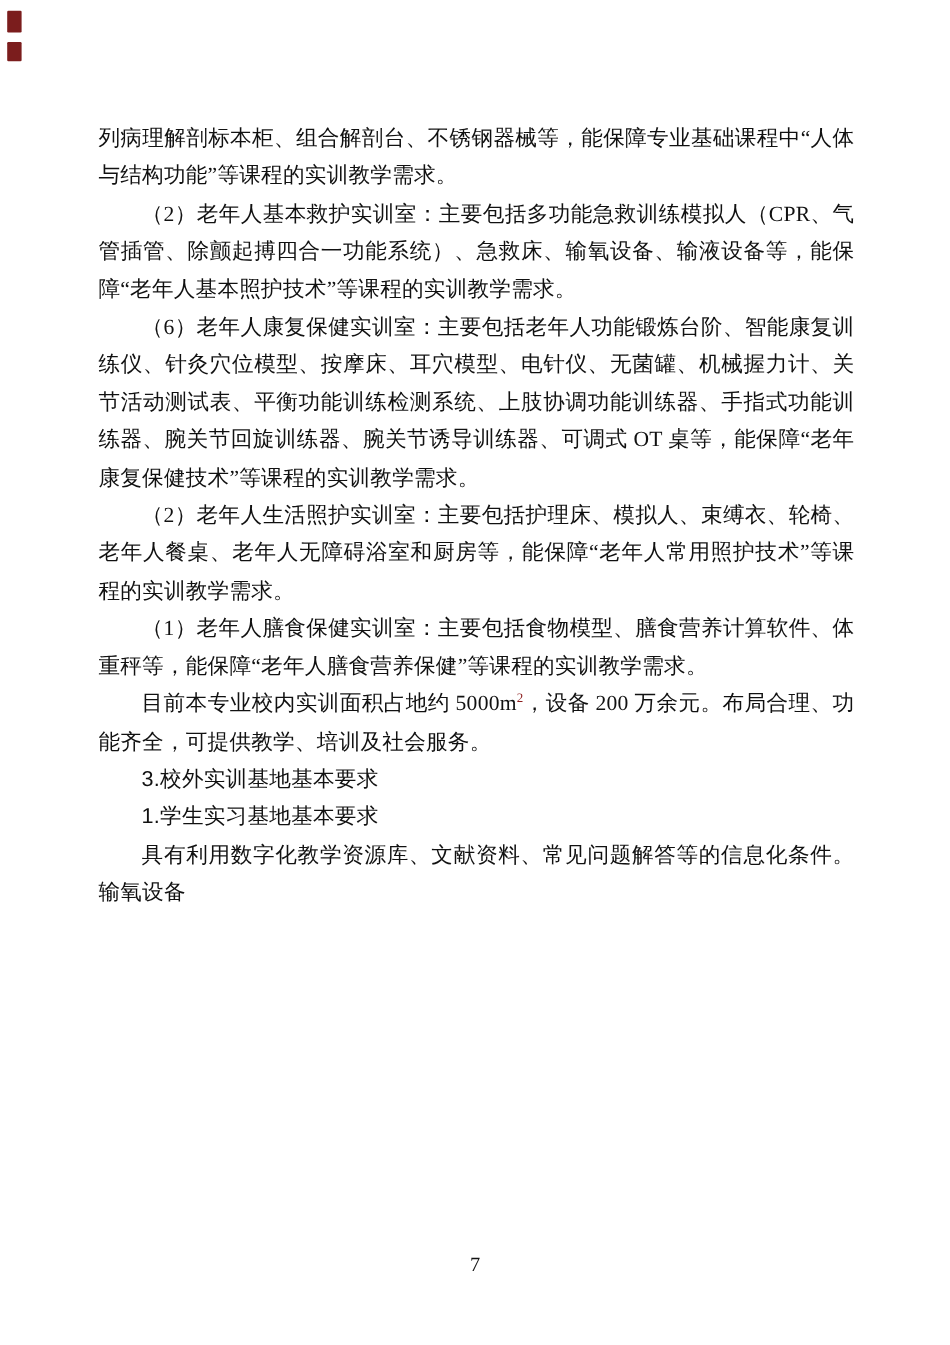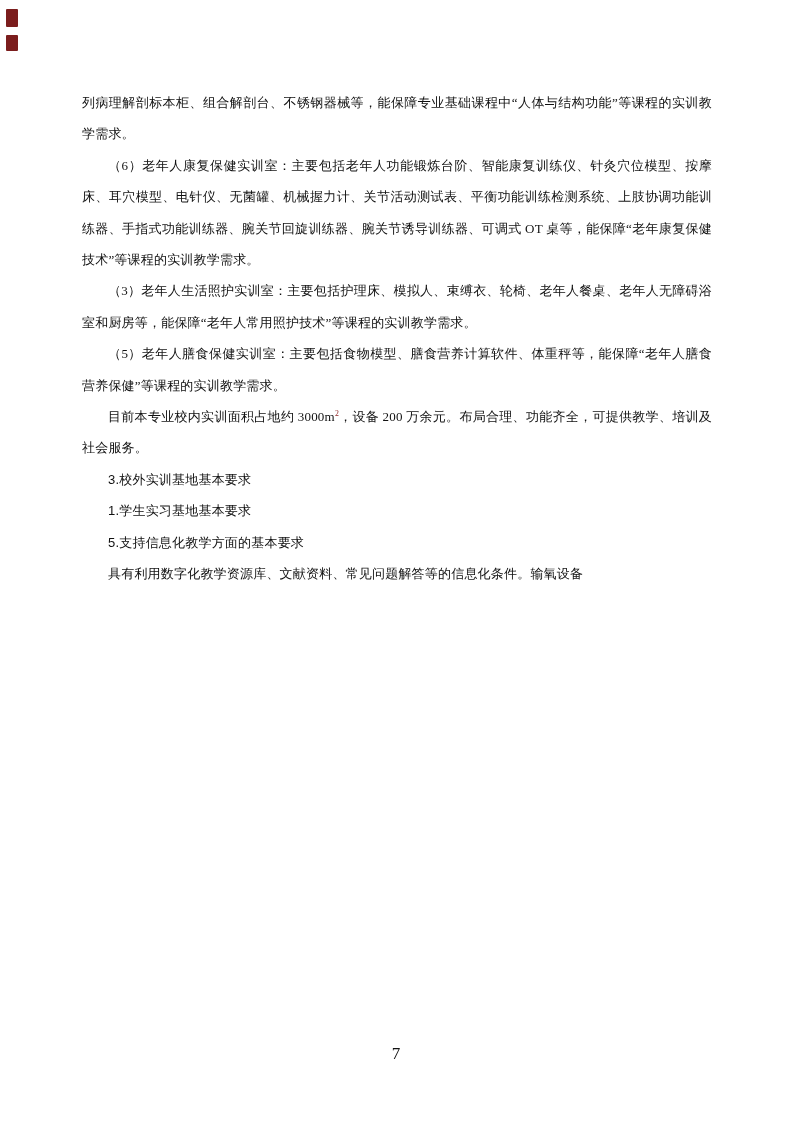--- a/index.html
+++ b/index.html
@@ -19,23 +19,23 @@
   .artifact-mark {
     position: absolute;
     width: 12px;
     border-radius: 1px;
   }
   .artifact-mark.m1 { left: 6px; top: 9px;  height: 18px; }
   .artifact-mark.m2 { left: 6px; top: 35px; height: 16px; }
   .doc-body {
     position: absolute;
     left: 82px;
-    top: 87px;
+    top: 100px;
     width: 630px;
-    font-size: 13px;
+    font-size: 18px;
     line-height: 31.4px;
     text-align: justify;
     letter-spacing: 0.2px;
   }
   .doc-body p {
     margin: 0;
     padding: 0;
   }
   .doc-body p.indent {
     text-indent: 2em;
@@ -64,25 +64,25 @@
 </head>
 <body>
 
 <div class="page" style="background: rgb(255, 255, 255); color: rgb(17, 17, 17);">
 
   <span class="artifact-mark m1" style="background: rgb(123, 29, 29);"></span>
   <span class="artifact-mark m2" style="background: rgb(123, 29, 29);"></span>
 
   <div class="doc-body">
       <p class="">列病理解剖标本柜、组合解剖台、不锈钢器械等，能保障专业基础课程中“人体与结构功能”等课程的实训教学需求。</p>
+      <p class="indent">（2）老年人基本救护实训室：主要包括多功能急救训练模拟人（CPR、气管插管、除颤起搏四合一功能系统）、急救床、输氧设备、输液设备等，能保障“老年人基本照护技术”等课程的实训教学需求。</p>
       <p class="indent">（6）老年人康复保健实训室：主要包括老年人功能锻炼台阶、智能康复训练仪、针灸穴位模型、按摩床、耳穴模型、电针仪、无菌罐、机械握力计、关节活动测试表、平衡功能训练检测系统、上肢协调功能训练器、手指式功能训练器、腕关节回旋训练器、腕关节诱导训练器、可调式 OT 桌等，能保障“老年康复保健技术”等课程的实训教学需求。</p>
-      <p class="indent">（3）老年人生活照护实训室：主要包括护理床、模拟人、束缚衣、轮椅、老年人餐桌、老年人无障碍浴室和厨房等，能保障“老年人常用照护技术”等课程的实训教学需求。</p>
-      <p class="indent">（5）老年人膳食保健实训室：主要包括食物模型、膳食营养计算软件、体重秤等，能保障“老年人膳食营养保健”等课程的实训教学需求。</p>
-      <p class="indent"><span>目前本专业校内实训面积占地约 3000m</span><sup class="sup-num" style="color: rgb(139, 28, 28);">2</sup><span>，设备 200 万余元。布局合理、功能齐全，可提供教学、培训及社会服务。</span></p>
+      <p class="indent">（2）老年人生活照护实训室：主要包括护理床、模拟人、束缚衣、轮椅、老年人餐桌、老年人无障碍浴室和厨房等，能保障“老年人常用照护技术”等课程的实训教学需求。</p>
+      <p class="indent">（1）老年人膳食保健实训室：主要包括食物模型、膳食营养计算软件、体重秤等，能保障“老年人膳食营养保健”等课程的实训教学需求。</p>
+      <p class="indent"><span>目前本专业校内实训面积占地约 5000m</span><sup class="sup-num" style="color: rgb(139, 28, 28);">2</sup><span>，设备 200 万余元。布局合理、功能齐全，可提供教学、培训及社会服务。</span></p>
       <p class="heading">3.校外实训基地基本要求</p>
       <p class="heading">1.学生实习基地基本要求</p>
-      <p class="heading">5.支持信息化教学方面的基本要求</p>
       <p class="indent">具有利用数字化教学资源库、文献资料、常见问题解答等的信息化条件。输氧设备</p>
     </div>
 
   <div class="page-number">7</div>
 
 </div>
 
 </body></html>

